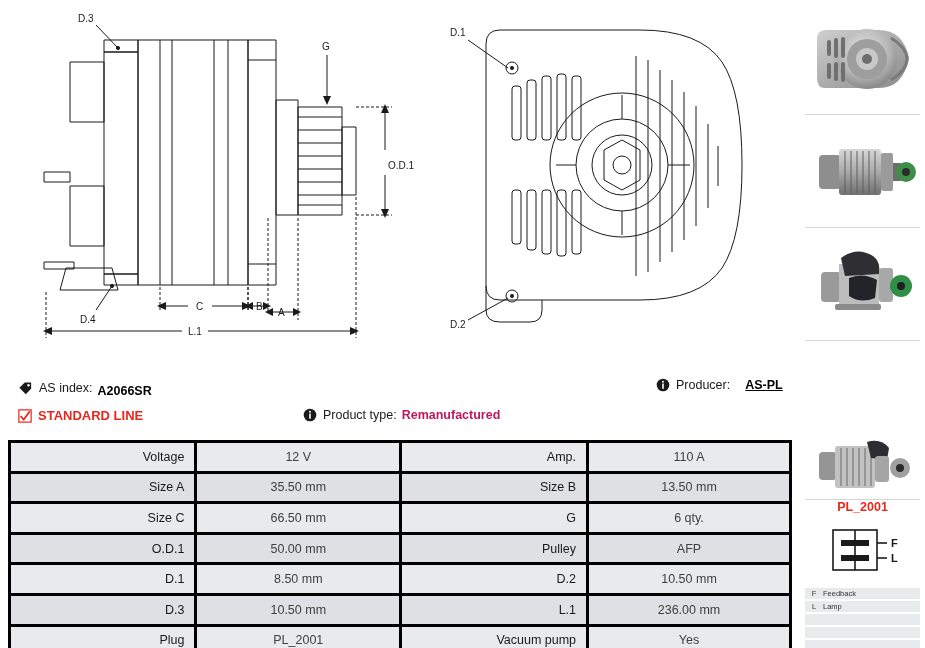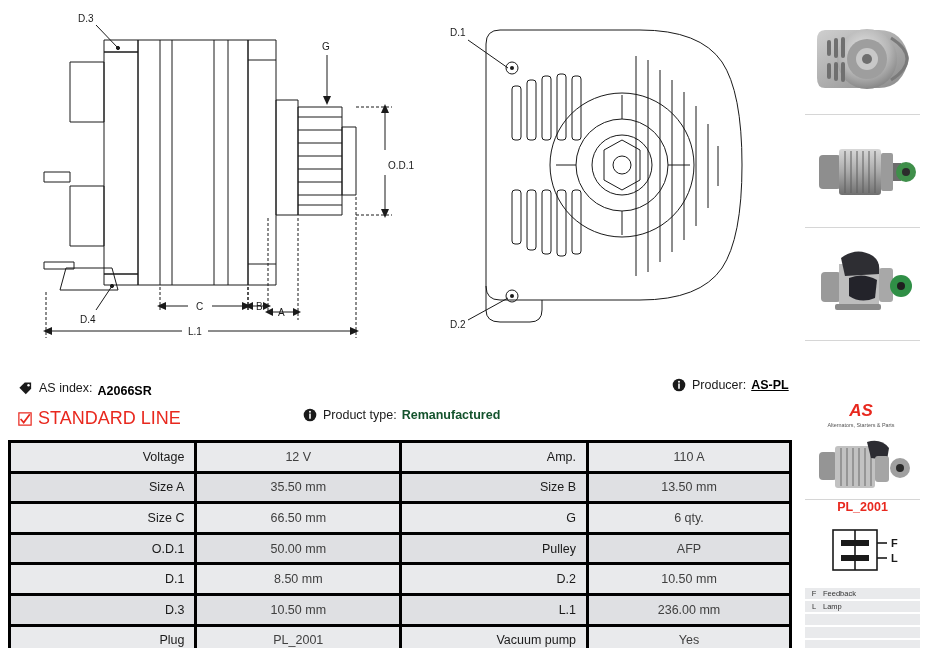--- a/index.html
+++ b/index.html
@@ -15,22 +15,22 @@
 
   
   .drawings{position:absolute;left:0;top:0;width:800px;height:370px;}
   .dwg-svg{position:absolute;left:0;top:0;}
 
   
   .info{position:absolute;left:0;top:370px;width:800px;height:62px;}
   .info-line{position:absolute;display:flex;align-items:center;font-size:12.5px;}
   .lbl{color:#1a1a1a;}
   .val-bold{font-weight:bold;color:#000;}
-  .val-green{font-weight:bold;color:#14532d;}
-  .red-line{color:#e8281e;font-weight:normal;font-size:18px;}
+  .val-green{font-weight:bold;color:#be185d;}
+  .red-line{color:#e8281e;font-weight:bold;font-size:13px;}
   .icon{display:inline-flex;align-items:center;justify-content:center;margin-right:6px;}
   .icon svg{display:block;}
 
   
   table.specs{
     position:absolute;left:8px;top:440px;
     width:784px;border-collapse:collapse;
     font-size:12.5px;
   }
   table.specs td{
@@ -248,30 +248,30 @@
         <svg width="14" height="14" viewBox="0 0 16 16">
             <circle cx="8" cy="8" r="7.2" fill="#1a1a1a"></circle>
             <rect x="7.1" y="6.3" width="1.8" height="6" fill="#fff"></rect>
             <circle cx="8" cy="4.2" r="1.1" fill="#fff"></circle>
           </svg>
       </span>
       <span class="lbl">Product type:</span>
       <span class="val-green" style="margin-left:5px;">Remanufactured</span>
     </div>
 
-    <div class="info-line" style="left:672px;top:8px;">
+    <div class="info-line" style="left:656px;top:8px;">
       <span class="icon">
         <svg width="14" height="14" viewBox="0 0 16 16">
             <circle cx="8" cy="8" r="7.2" fill="#1a1a1a"></circle>
             <rect x="7.1" y="6.3" width="1.8" height="6" fill="#fff"></rect>
             <circle cx="8" cy="4.2" r="1.1" fill="#fff"></circle>
           </svg>
       </span>
       <span class="lbl">Producer:</span>
-      <span class="val-bold" style="margin-left:5px;text-decoration:underline;">AS-PL</span>
+      <span class="val-bold" style="margin-left:15px;text-decoration:underline;">AS-PL</span>
     </div>
   </div>
 
   <table class="specs">
     <tbody>
       <tr>
         <td class="k">Voltage</td>
         <td class="v">12 V</td>
         <td class="k">Amp.</td>
         <td class="v">110 A</td>
@@ -386,26 +386,20 @@
         <path d="M44 44 Q58 38 72 46 L70 64 Q56 70 44 62 Z" fill="#23232a"></path>
         <rect x="74" y="34" width="14" height="34" rx="3" fill="#a8a8a8"></rect>
         <circle cx="96" cy="52" r="11" fill="#2f8f46"></circle>
         <circle cx="96" cy="52" r="4" fill="#1f1f1f"></circle>
         <rect x="30" y="70" width="46" height="6" rx="2" fill="#8a8a8a"></rect>
       </svg>
     </div>
     <div class="sep"></div>
   </div>
 
-  <div class="as-logo">
-    <svg width="115" height="34" viewBox="0 0 115 34">
-      <text x="56" y="18" text-anchor="middle" font-family="Liberation Sans, sans-serif" font-size="17" font-weight="bold" font-style="italic" fill="#e8281e">AS</text>
-      <text x="56" y="29" text-anchor="middle" font-family="Liberation Sans, sans-serif" font-size="5.4" fill="#555">Alternators, Starters &amp; Parts</text>
-    </svg>
-  </div>
 
   <div class="photo" style="position:absolute;left:805px;top:434px;">
     <svg width="115" height="66" viewBox="0 0 115 66">
       <rect width="115" height="66" fill="#fff"></rect>
       <rect x="14" y="18" width="18" height="28" rx="4" fill="#959595"></rect>
       <rect x="30" y="12" width="40" height="42" rx="3" fill="#c2c2c2"></rect>
       <g stroke="#6a6a6a" stroke-width="1">
         <line x1="36" y1="14" x2="36" y2="52"></line>
           <line x1="42" y1="14" x2="42" y2="52"></line>
         <line x1="48" y1="14" x2="48" y2="52"></line>

